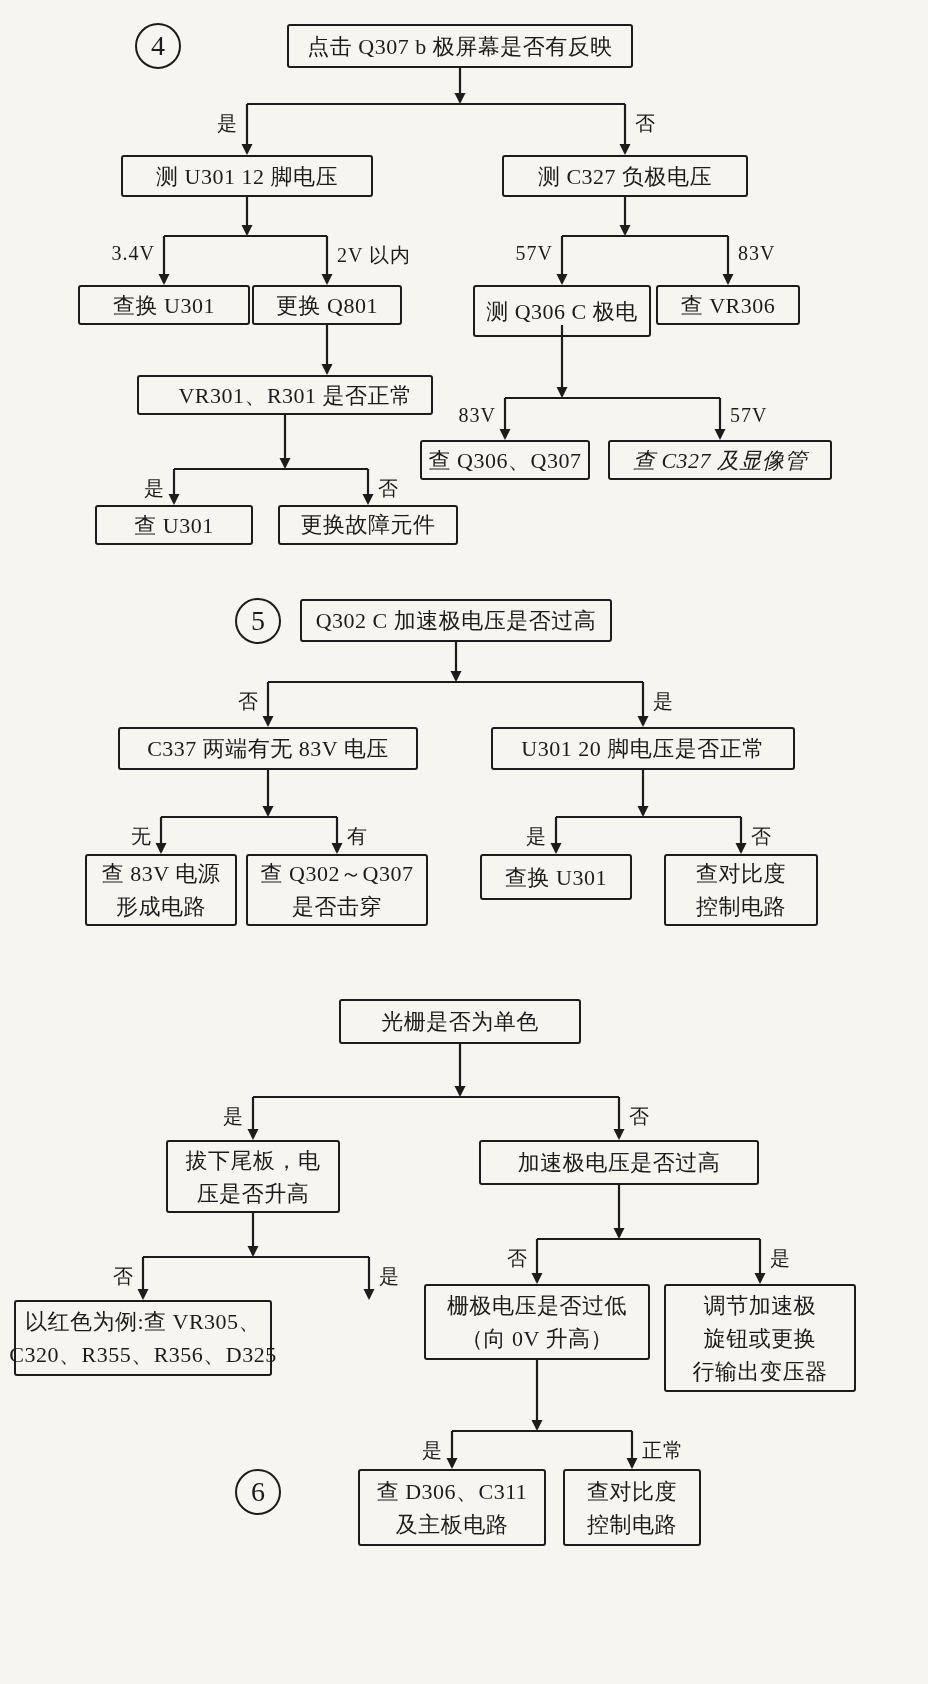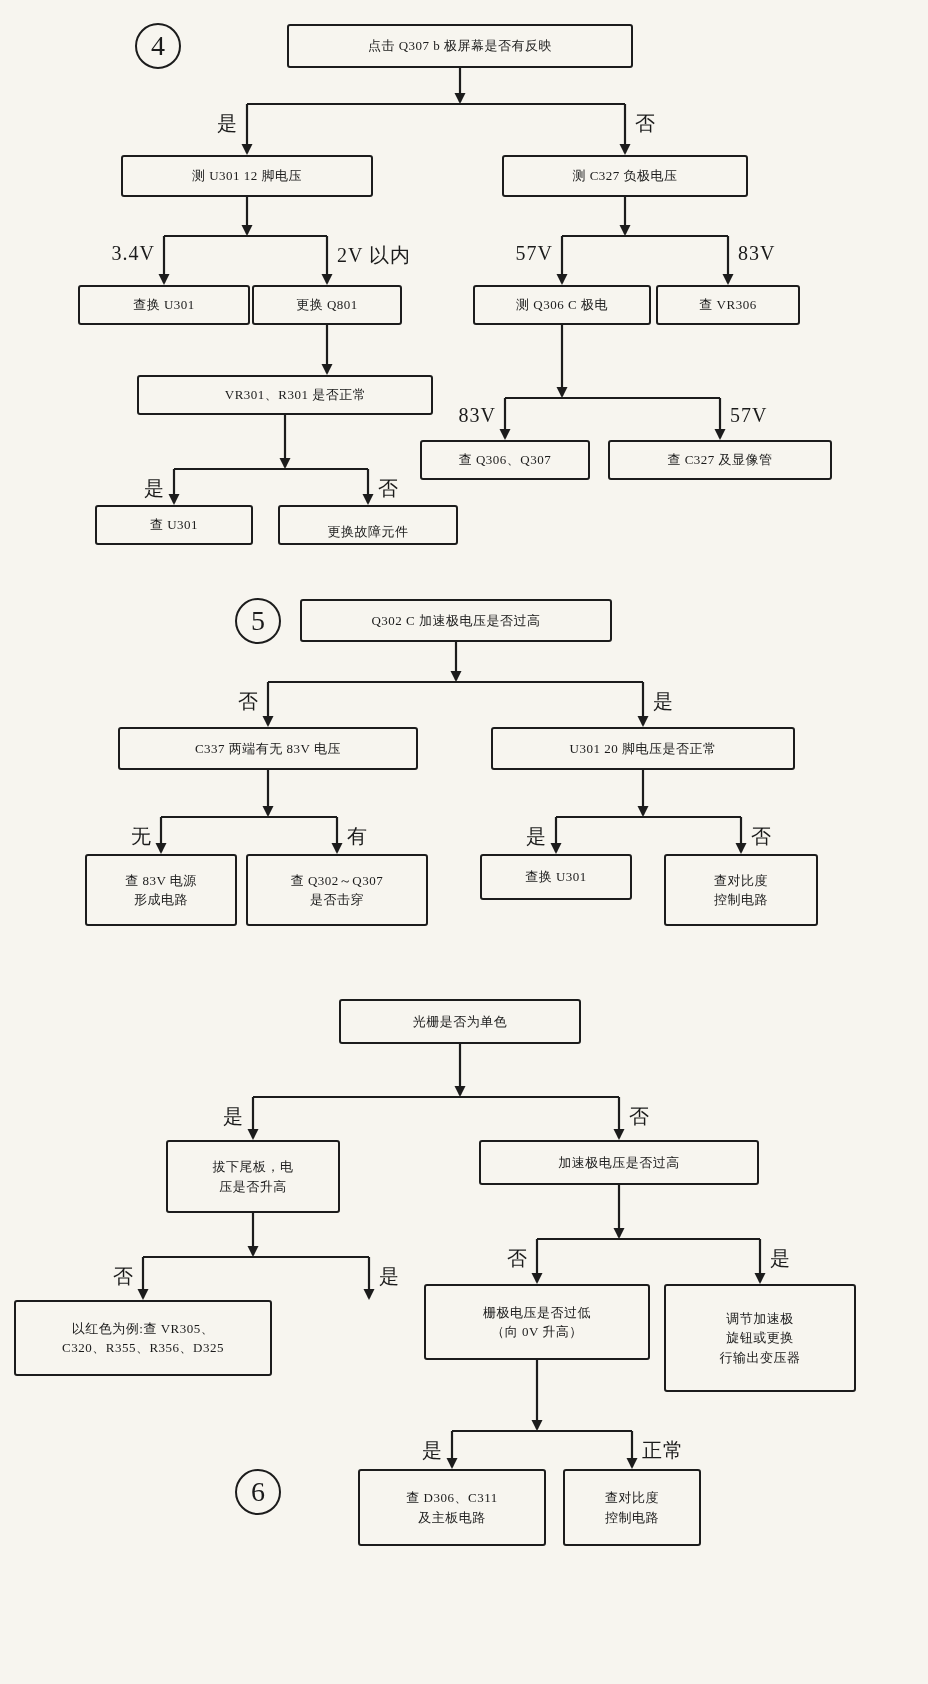--- a/index.html
+++ b/index.html
@@ -21,21 +21,21 @@
   }
   .flow-node {
     position: absolute;
     border: 2.2px solid #1c1c1c;
     border-radius: 3px;
     display: flex;
     flex-direction: column;
     align-items: center;
     justify-content: center;
     text-align: center;
-    font-size: 13px;
+    font-size: 22px;
     line-height: 1.5;
     letter-spacing: 0.5px;
     padding: 2px 4px;
     background: transparent;
   }
   .node-line { white-space: nowrap; }
   .edge-label {
     position: absolute;
     font-size: 20px;
     letter-spacing: 1px;
@@ -163,30 +163,30 @@
     </div>
     <div class="flow-node" style="left: 137px; top: 375px; width: 296px; height: 40px; padding-left: 25px;">
       <div class="node-line">VR301、R301 是否正常</div>
     </div>
     <div class="flow-node" style="left: 95px; top: 505px; width: 158px; height: 40px;">
       <div class="node-line">查 U301</div>
     </div>
     <div class="flow-node" style="left: 278px; top: 505px; width: 180px; height: 40px; justify-content: flex-end;">
       <div class="node-line">更换故障元件</div>
     </div>
-    <div class="flow-node" style="left: 473px; top: 285px; width: 178px; height: 40px;">
+    <div class="flow-node" style="left: 473px; top: 285px; width: 178px; height: 52px;">
       <div class="node-line">测 Q306 C 极电</div>
     </div>
     <div class="flow-node" style="left: 656px; top: 285px; width: 144px; height: 40px;">
       <div class="node-line">查 VR306</div>
     </div>
     <div class="flow-node" style="left: 420px; top: 440px; width: 170px; height: 40px;">
       <div class="node-line">查 Q306、Q307</div>
     </div>
-    <div class="flow-node" style="left: 608px; top: 440px; width: 224px; height: 40px;">
+    <div class="flow-node" style="left: 608px; top: 440px; width: 224px; height: 40px; font-style: italic;">
       <div class="node-line">查 C327 及显像管</div>
     </div>
     <div class="badge" style="left: 135px; top: 23px;">4</div>
     <div class="edge-label" style="top: 110px; left: 238px; transform: translateX(-100%);">是</div>
     <div class="edge-label" style="top: 110px; left: 635px;">否</div>
     <div class="edge-label" style="top: 242px; left: 155px; transform: translateX(-100%);">3.4V</div>
     <div class="edge-label" style="top: 242px; left: 337px;">2V 以内</div>
     <div class="edge-label" style="top: 475px; left: 165px; transform: translateX(-100%);">是</div>
     <div class="edge-label" style="top: 475px; left: 378px;">否</div>
     <div class="edge-label" style="top: 242px; left: 553px; transform: translateX(-100%);">57V</div>

